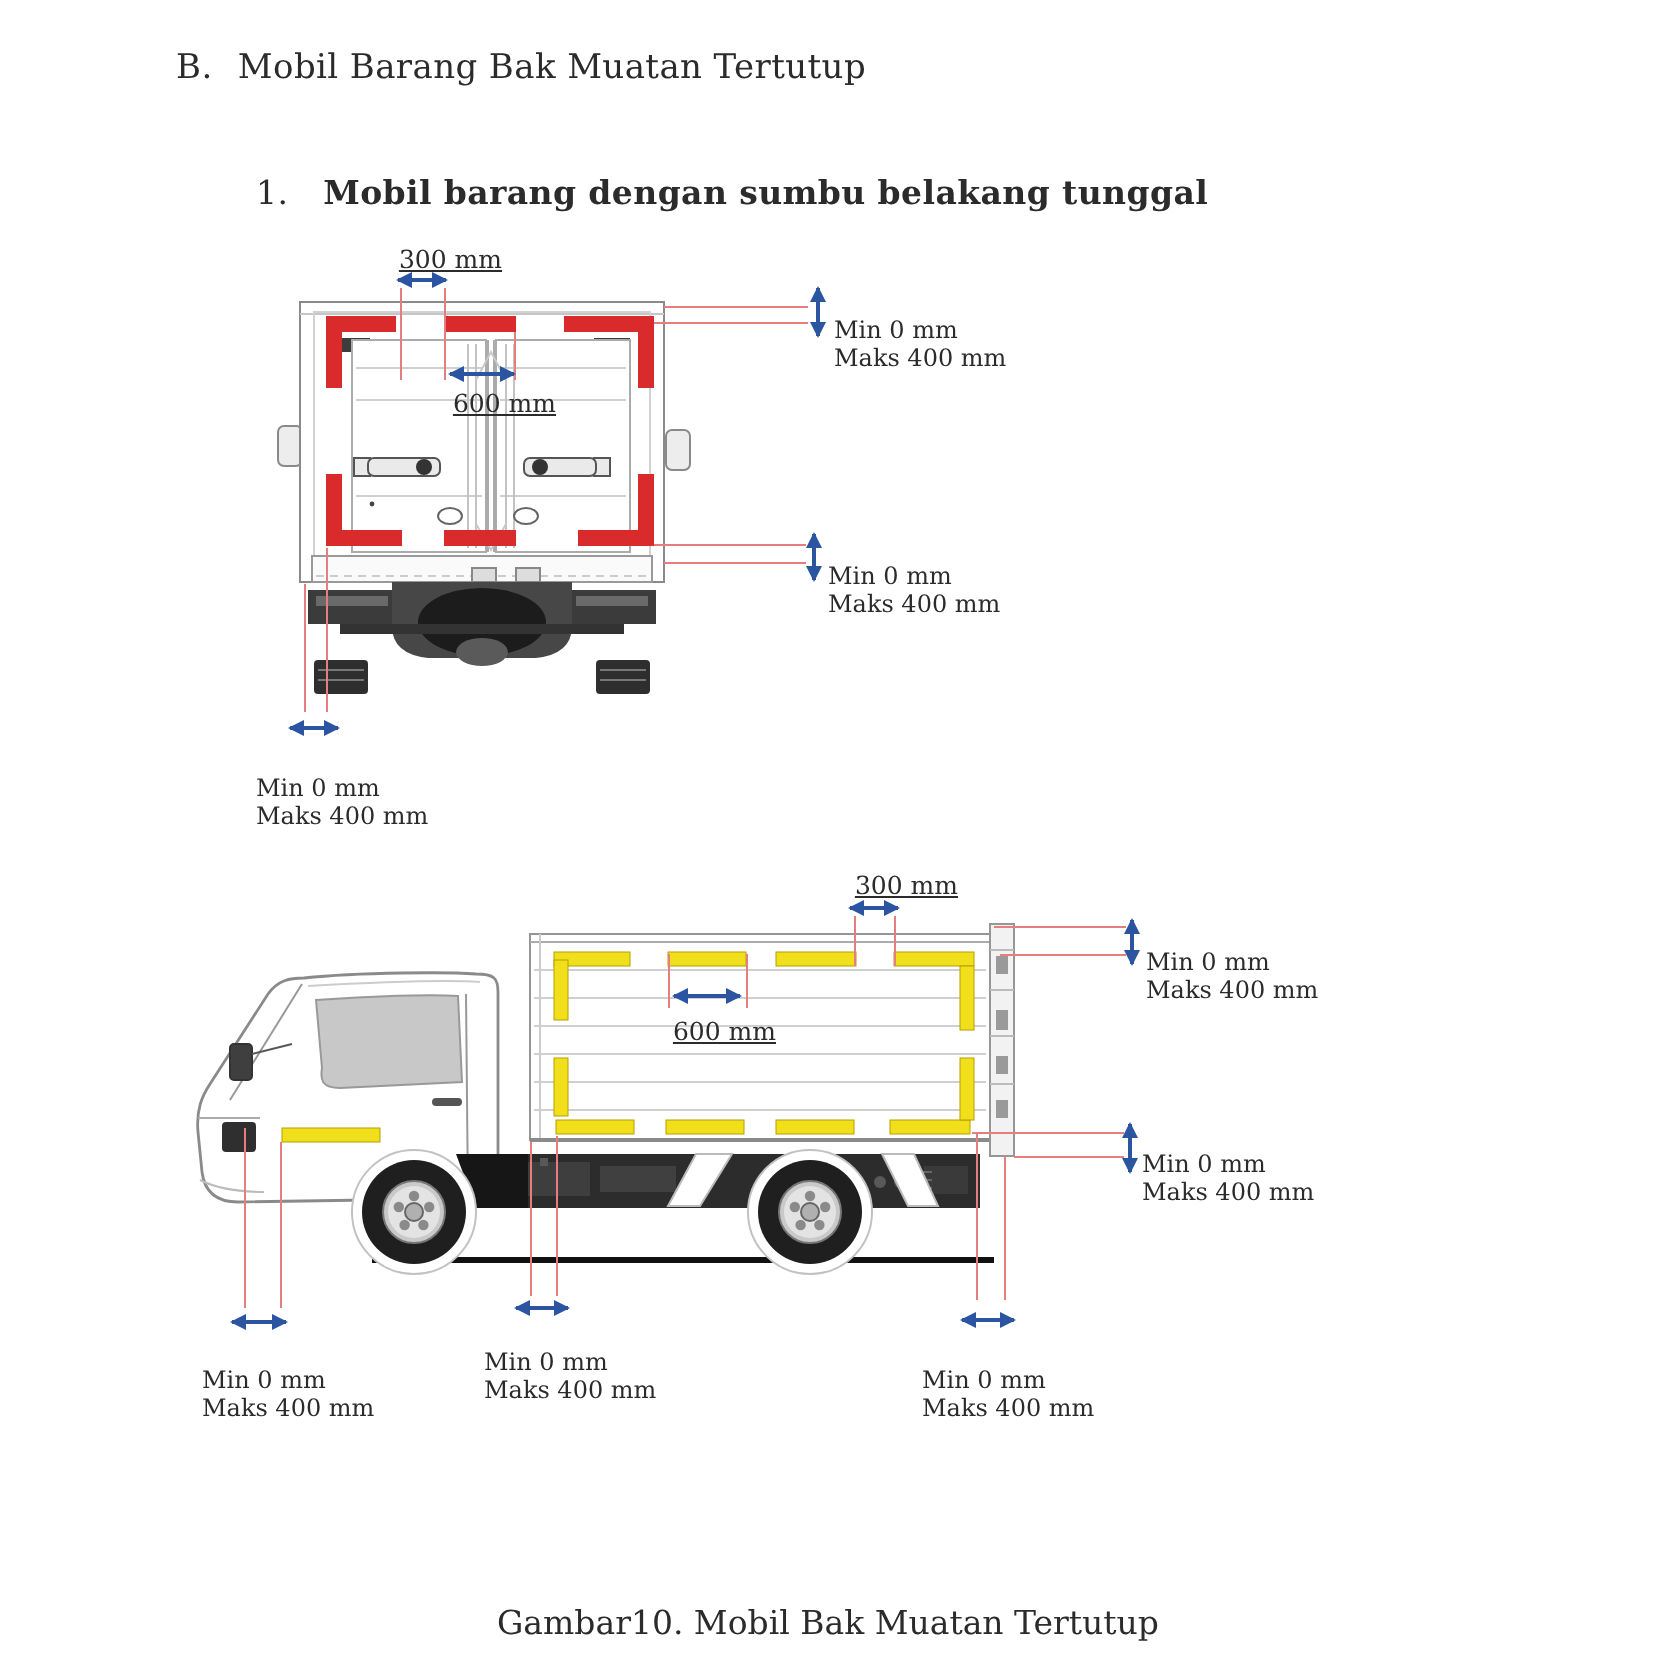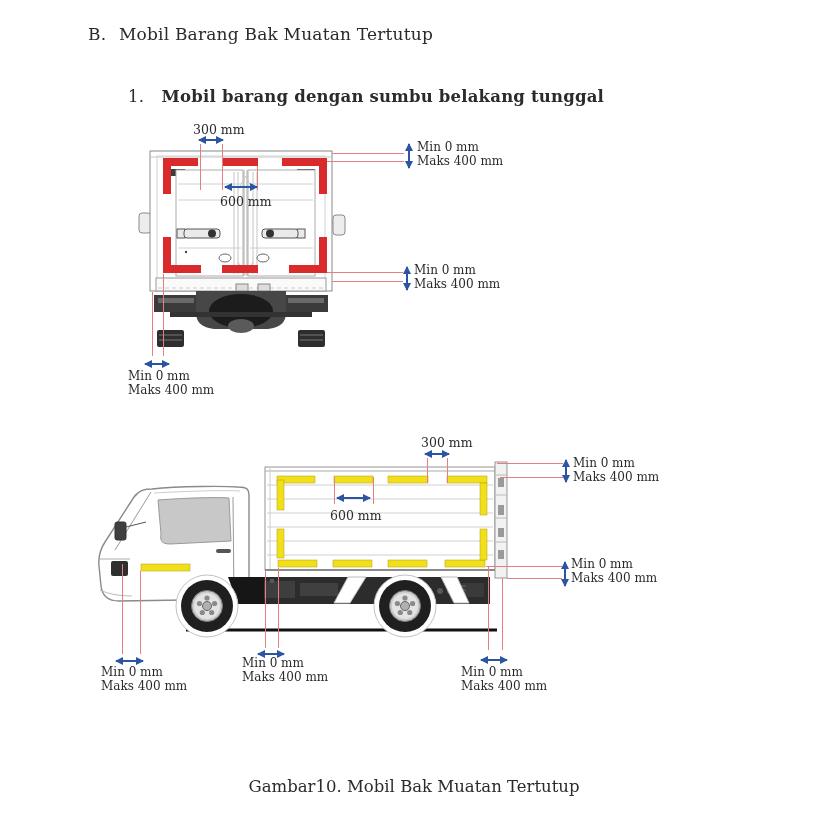--- a/index.html
+++ b/index.html
@@ -10,22 +10,22 @@
     --text:#2b2b2b;
   }
   html,body{margin:0;padding:0;background:#fff;}
   #page{
     position:relative;width:828px;height:828px;background:#ffffff;overflow:hidden;
     font-family:"DejaVu Serif","Liberation Serif",serif;color:var(--text);
   }
   .abs{position:absolute;}
   .heading{font-size:17px;letter-spacing:.2px;white-space:nowrap;}
   .caption{font-size:16.5px;text-align:center;width:100%;}
-  .dim{position:absolute;font-size:12.5px;text-align:left;white-space:nowrap;z-index:6;}
-  .mlabel{position:absolute;font-size:12px;line-height:13.5px;white-space:nowrap;z-index:6;}
+  .dim{position:absolute;font-size:12.5px;text-align:right;white-space:nowrap;z-index:6;text-decoration:underline;}
+  .mlabel{position:absolute;font-size:12px;line-height:13.5px;white-space:nowrap;z-index:6;margin-top:18px;}
   .ml-line{display:block;}
   .leader-h{position:absolute;height:1px;background:var(--leader-red);z-index:4;}
   .leader-v{position:absolute;width:1px;background:var(--leader-red);z-index:4;}
   .arrow-h{position:absolute;height:2px;background:var(--arrow-blue);z-index:5;}
   .arrow-h::before,.arrow-h::after{content:'';position:absolute;width:0;height:0;top:-3px;
     border-top:4px solid transparent;border-bottom:4px solid transparent;}
   .arrow-h::before{left:-1px;border-right:8px solid var(--arrow-blue);}
   .arrow-h::after{right:-1px;border-left:8px solid var(--arrow-blue);}
   .arrow-v{position:absolute;width:2px;background:var(--arrow-blue);z-index:5;}
   .arrow-v::before,.arrow-v::after{content:'';position:absolute;width:0;height:0;left:-3px;
@@ -333,15 +333,15 @@
   </div>
 
   <div class="leader-v" style="left:488px;top:567px;height:83px;"></div>
   <div class="leader-v" style="left:502px;top:578px;height:72px;"></div>
   <div class="arrow-h" style="left:481px;top:659px;width:26px;"></div>
   <div class="mlabel" style="left:461px;top:666px;">
     <span class="ml-line">Min 0 mm</span>
     <span class="ml-line">Maks 400 mm</span>
   </div>
 
-  <div class="abs caption" style="left:0;top:777px;">Gambar10. Mobil Bak Muatan Tertutup</div>
+  <div class="abs caption" style="left:0;top:802px;">Gambar10. Mobil Bak Muatan Tertutup</div>
 
 </div>
 
 </body></html>

